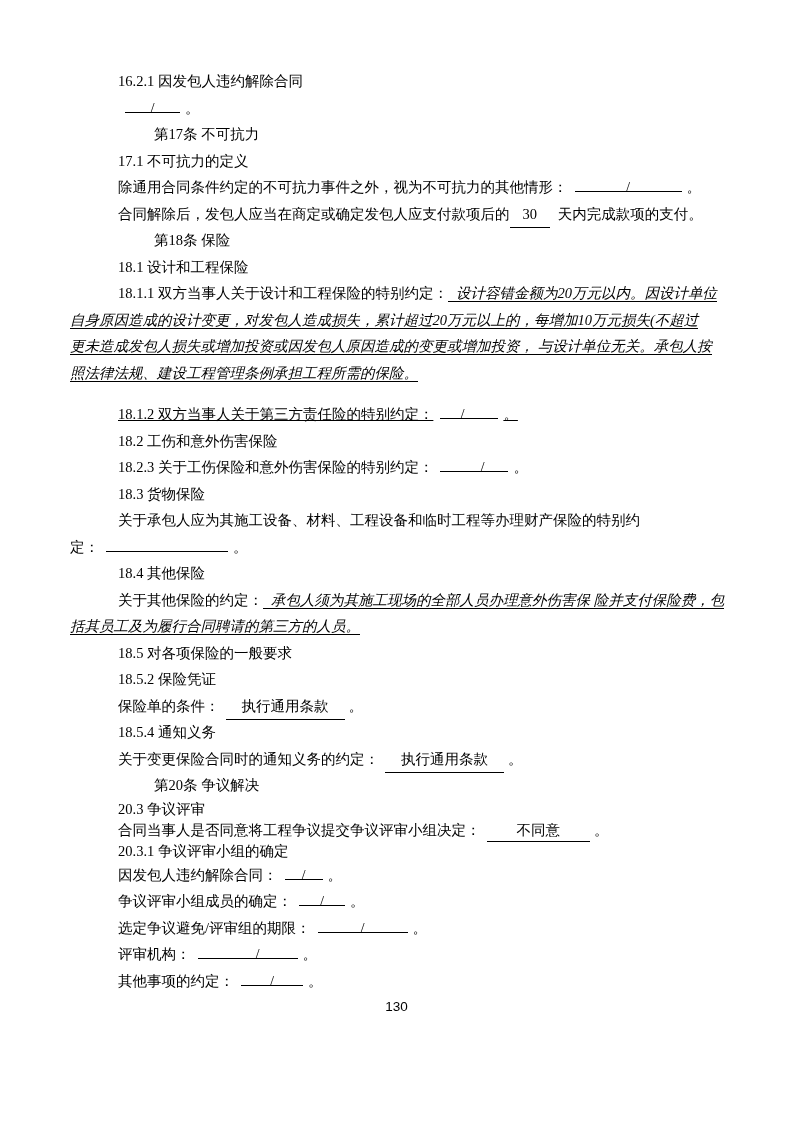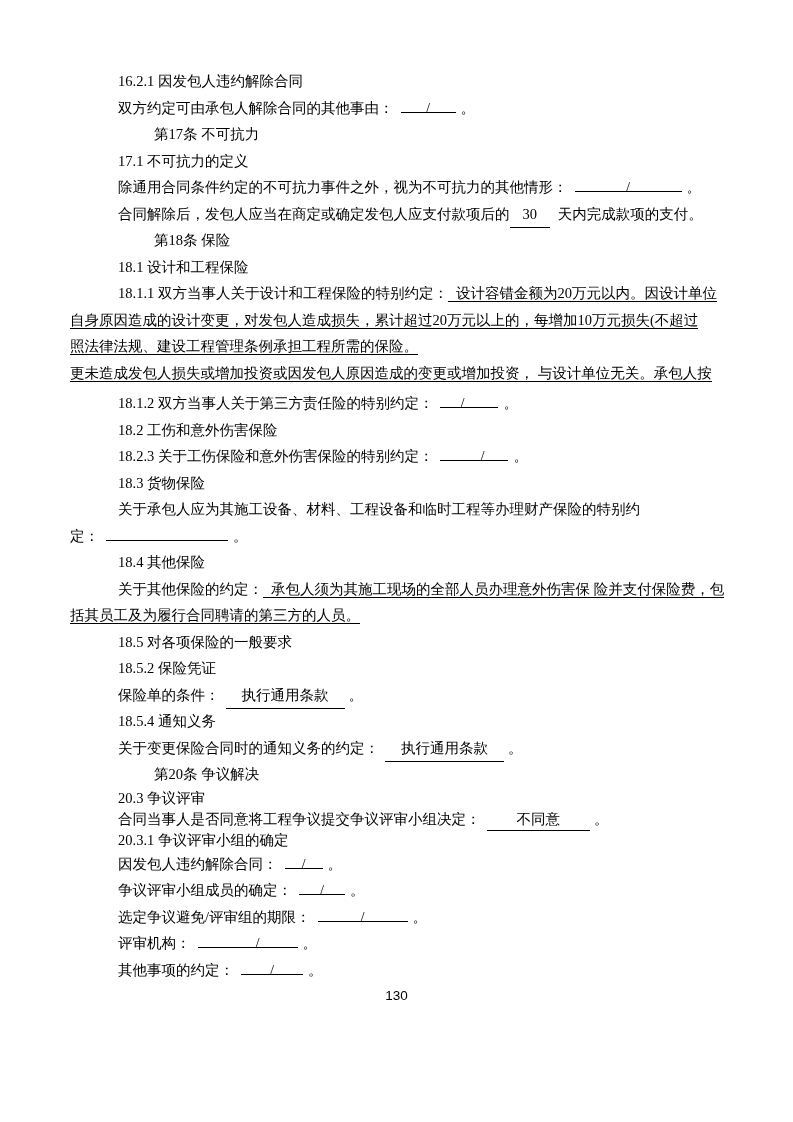--- a/index.html
+++ b/index.html
@@ -18,22 +18,22 @@
     border-radius: 25px;
   }
   .line {
     line-height: 26.5px;
     height: 26.5px;
     white-space: pre;
   }
   .ind1 { padding-left: 48px; }
   .ind2 { padding-left: 84px; }
   .tight { line-height: 21px; height: 21px; }
-  .gap8 { margin-top: 4px; }
-  .u { border-bottom: 1.5px solid #000; }
+  .gap8 { margin-top: 15px; text-decoration: underline; }
+  .u { border-bottom: 1.5px solid #000; font-style: italic; }
   .upad { padding-left: 8px; }
   .fill {
     display: inline-block;
     border-bottom: 1.5px solid #000;
     margin-right: 4px;
   }
   .blank {
     display: inline-block;
     position: relative;
     height: 15px;
@@ -54,31 +54,31 @@
     font-family: "Liberation Sans", "DejaVu Sans", sans-serif;
     font-size: 13.5px;
   }
 </style>
 </head>
 <body>
 
 <div class="page">
   <div>
       <div class="line ind1"><span class="txt">16.2.1 因发包人违约解除合同</span></div>
-      <div class="line ind1"><span class="txt">双方约定可由承包人解除合同的其他事由：</span><span class="blank" style="width: 55px;"><span class="slash" style="left: 50%;">/</span></span><span class="txt">。</span></div>
+      <div class="line ind1"><span class="blank" style="width: 55px;"><span class="slash" style="left: 50%;">/</span></span><span class="txt">。</span></div>
       <div class="line ind2"><span class="txt">第17条 不可抗力</span></div>
       <div class="line ind1"><span class="txt">17.1 不可抗力的定义</span></div>
       <div class="line ind1"><span class="txt">除通用合同条件约定的不可抗力事件之外，视为不可抗力的其他情形：</span><span class="blank" style="width: 107px;"><span class="slash" style="left: 50%;">/</span></span><span class="txt">。</span></div>
       <div class="line ind1"><span class="txt">合同解除后，发包人应当在商定或确定发包人应支付款项后的</span><span class="fill" style="padding-left: 13px; padding-right: 13px; margin-left: 0px;">30</span><span class="txt"> 天内完成款项的支付。</span></div>
       <div class="line ind2"><span class="txt">第18条 保险</span></div>
       <div class="line ind1"><span class="txt">18.1 设计和工程保险</span></div>
       <div class="line ind1"><span class="txt">18.1.1 双方当事人关于设计和工程保险的特别约定：</span><span class="u upad">设计容错金额为20万元以内。因设计单位</span></div>
       <div class="line ind0"><span class="u">自身原因造成的设计变更，对发包人造成损失，累计超过20万元以上的，每增加10万元损失(不超过</span></div>
+      <div class="line ind0"><span class="u">更未造成发包人损失或增加投资或因发包人原因造成的变更或增加投资， 与设计单位无关。承包人按</span></div>
       <div class="line ind0"><span class="u">照法律法规、建设工程管理条例承担工程所需的保险。</span></div>
-      <div class="line ind0"><span class="u">更未造成发包人损失或增加投资或因发包人原因造成的变更或增加投资， 与设计单位无关。承包人按</span></div>
       <div class="line ind1 gap8"><span class="txt">18.1.2 双方当事人关于第三方责任险的特别约定：</span><span class="blank" style="width: 58px;"><span class="slash" style="left: 38%;">/</span></span><span class="txt">。</span></div>
       <div class="line ind1"><span class="txt">18.2 工伤和意外伤害保险</span></div>
       <div class="line ind1"><span class="txt">18.2.3 关于工伤保险和意外伤害保险的特别约定：</span><span class="blank" style="width: 68px;"><span class="slash" style="left: 62%;">/</span></span><span class="txt">。</span></div>
       <div class="line ind1"><span class="txt">18.3 货物保险</span></div>
       <div class="line ind1"><span class="txt">关于承包人应为其施工设备、材料、工程设备和临时工程等办理财产保险的特别约</span></div>
       <div class="line ind0"><span class="txt">定：</span><span class="blank" style="width: 122px;"></span><span class="txt">。</span></div>
       <div class="line ind1"><span class="txt">18.4 其他保险</span></div>
       <div class="line ind1"><span class="txt">关于其他保险的约定：</span><span class="u upad">承包人须为其施工现场的全部人员办理意外伤害保 险并支付保险费，包</span></div>
       <div class="line ind0"><span class="u">括其员工及为履行合同聘请的第三方的人员。</span></div>
       <div class="line ind1"><span class="txt">18.5 对各项保险的一般要求</span></div>

